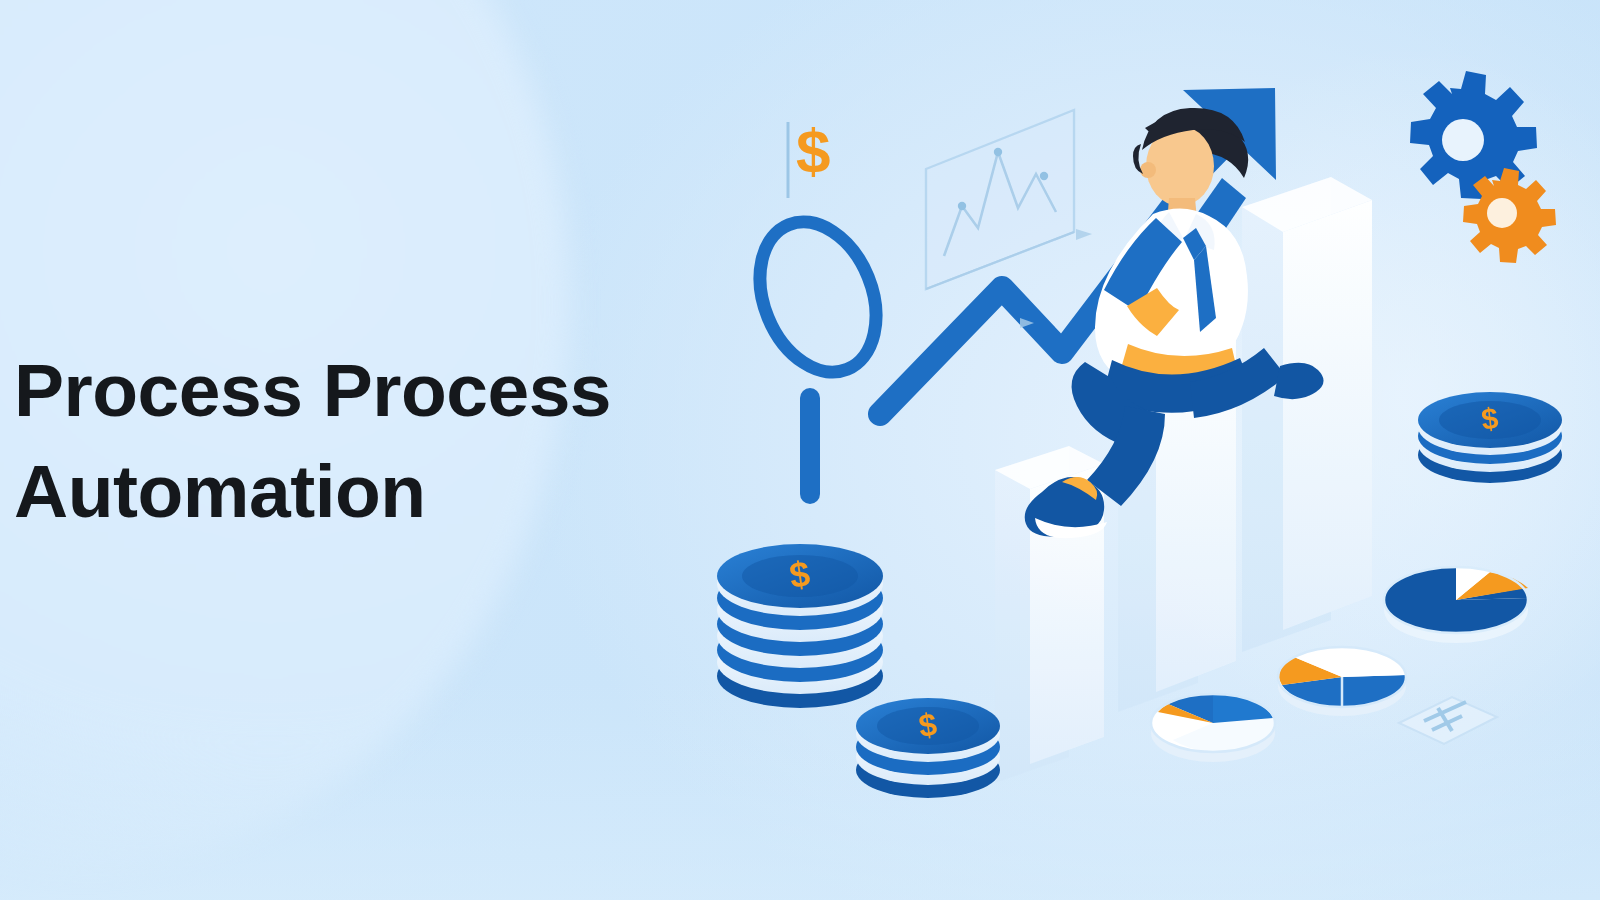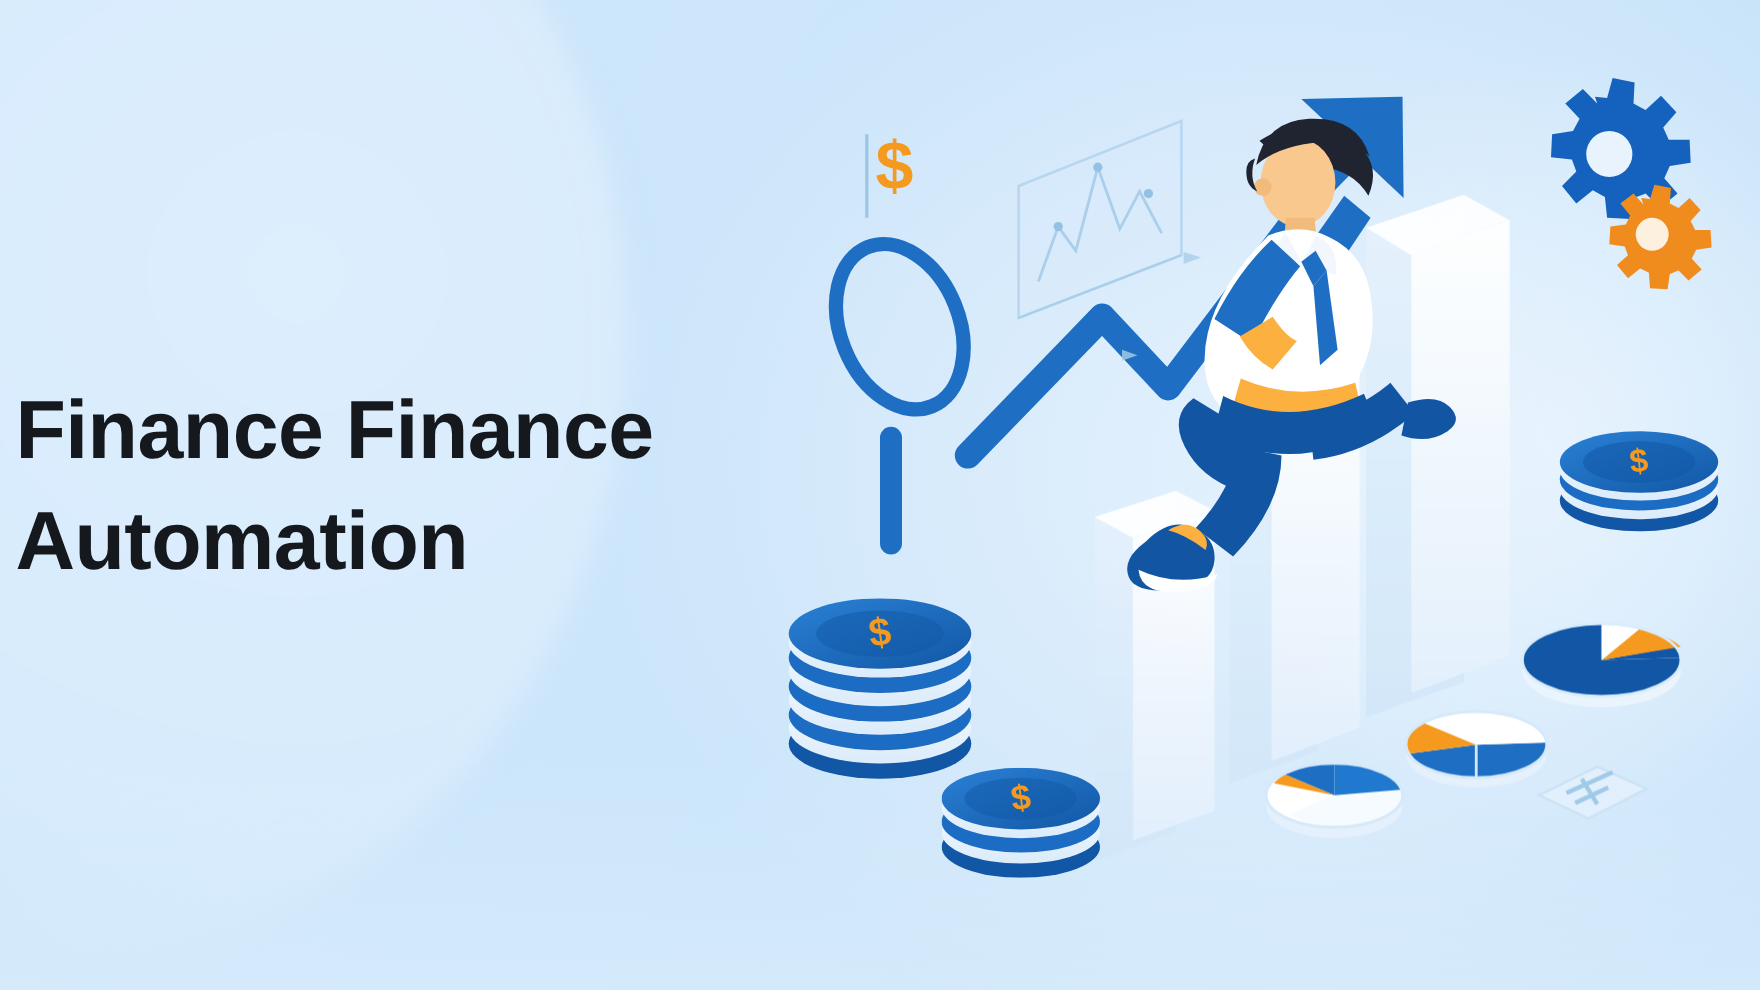--- a/index.html
+++ b/index.html
@@ -81,21 +81,21 @@
 </head>
 <body>
 
 <div id="banner">
 
   <div class="bg-base"></div>
   <div class="bg-arc"></div>
   <div class="bg-glow-right"></div>
   <div class="bg-sheen-bottom"></div>
 
-  <div class="headline">Finance Finance
+  <div class="headline">Process Process
 Automation</div>
 
   <div class="art">
     <svg width="1600" height="900" viewBox="0 0 1600 900" xmlns="http://www.w3.org/2000/svg">
       <defs>
         <linearGradient id="colFace" x1="0" y1="0" x2="0" y2="1">
           <stop offset="0%" stop-color="#ffffff"></stop>
           <stop offset="100%" stop-color="#e3f0fc"></stop>
         </linearGradient>
         <linearGradient id="colSide" x1="0" y1="0" x2="0" y2="1">

